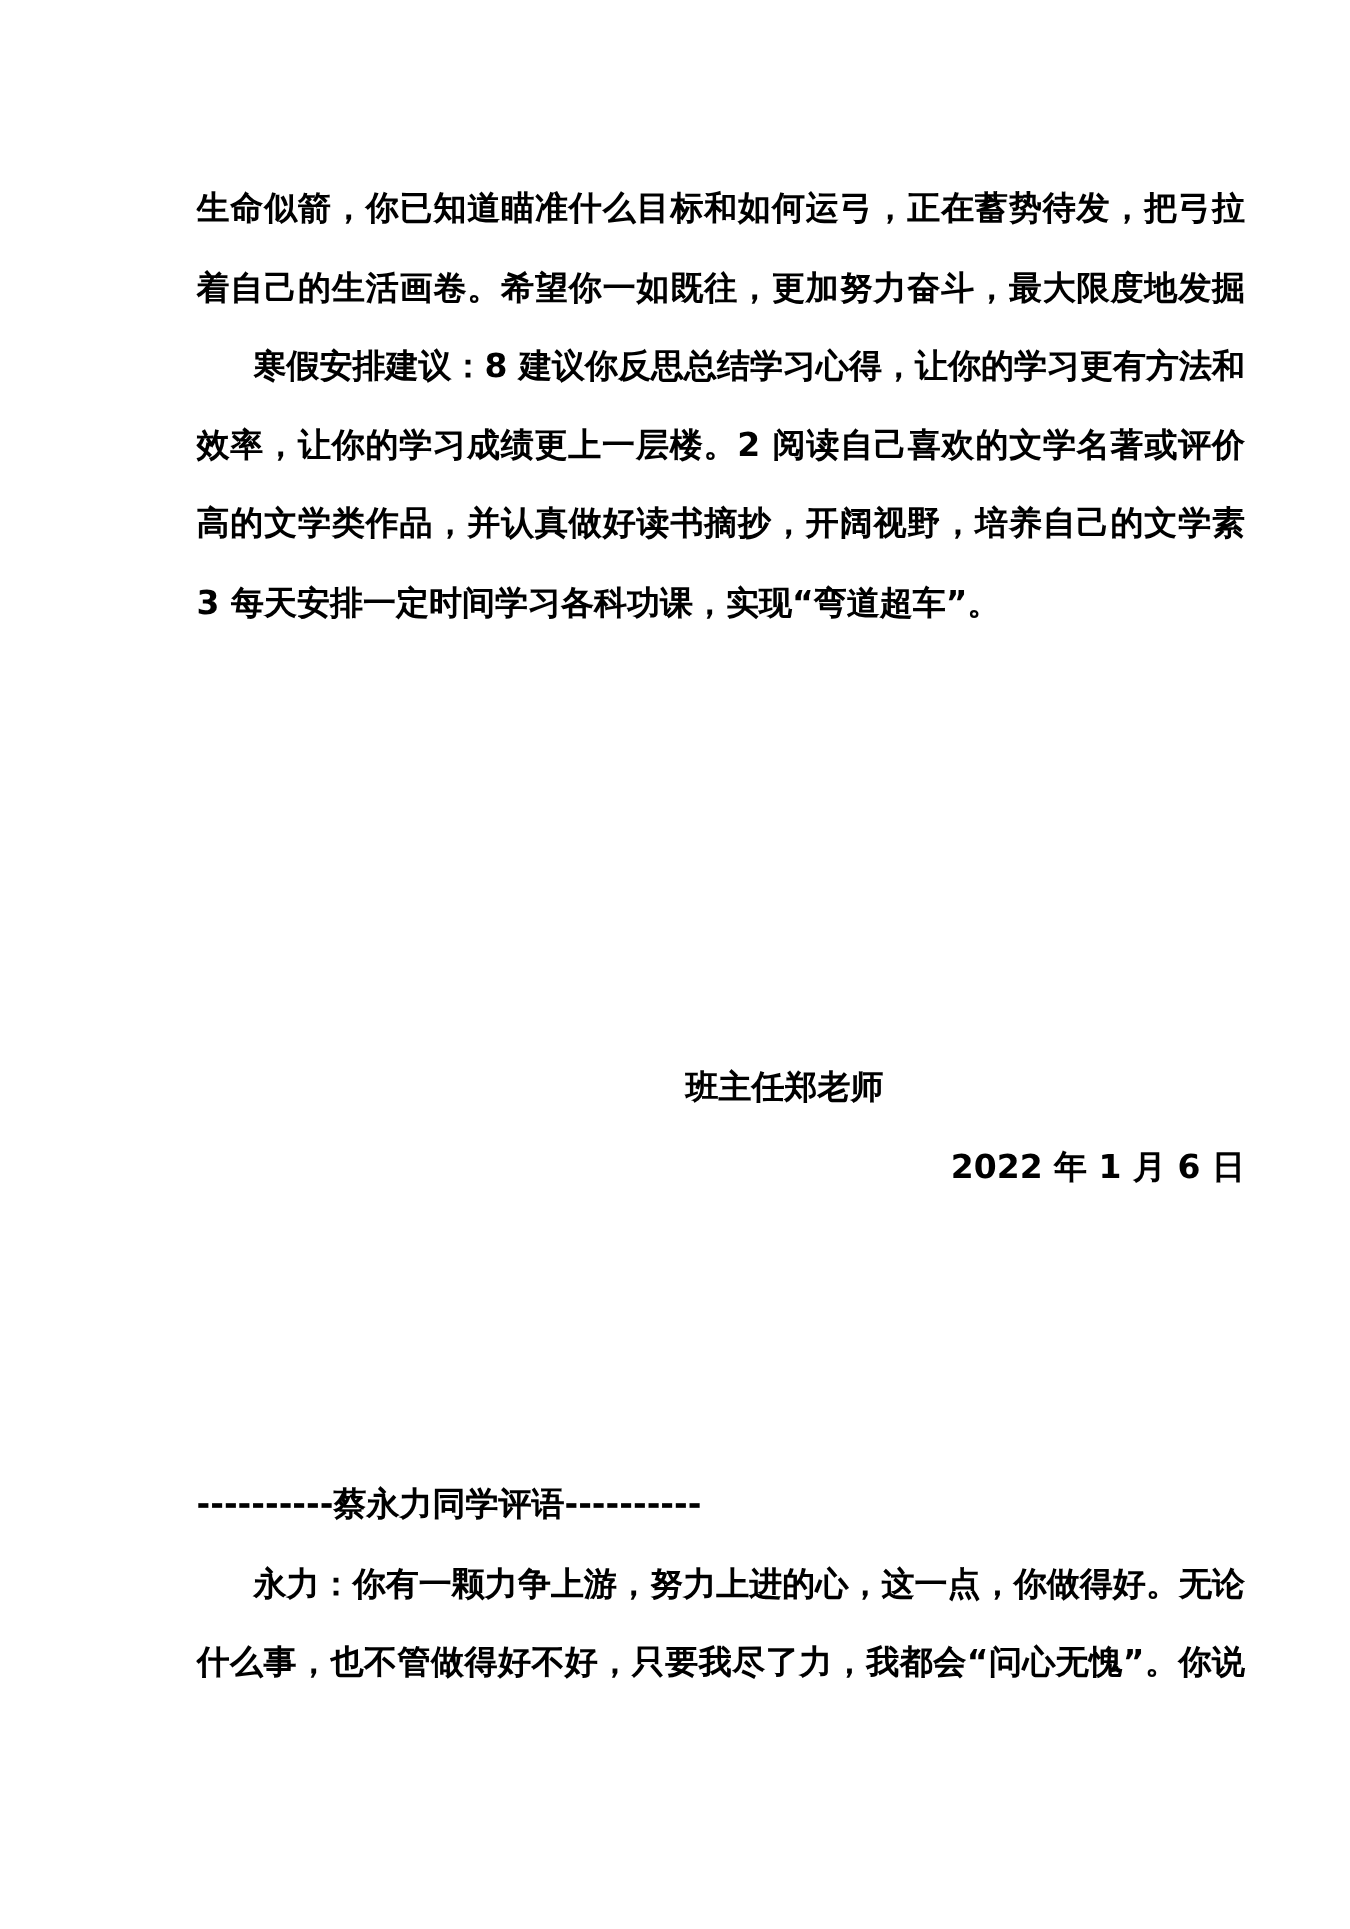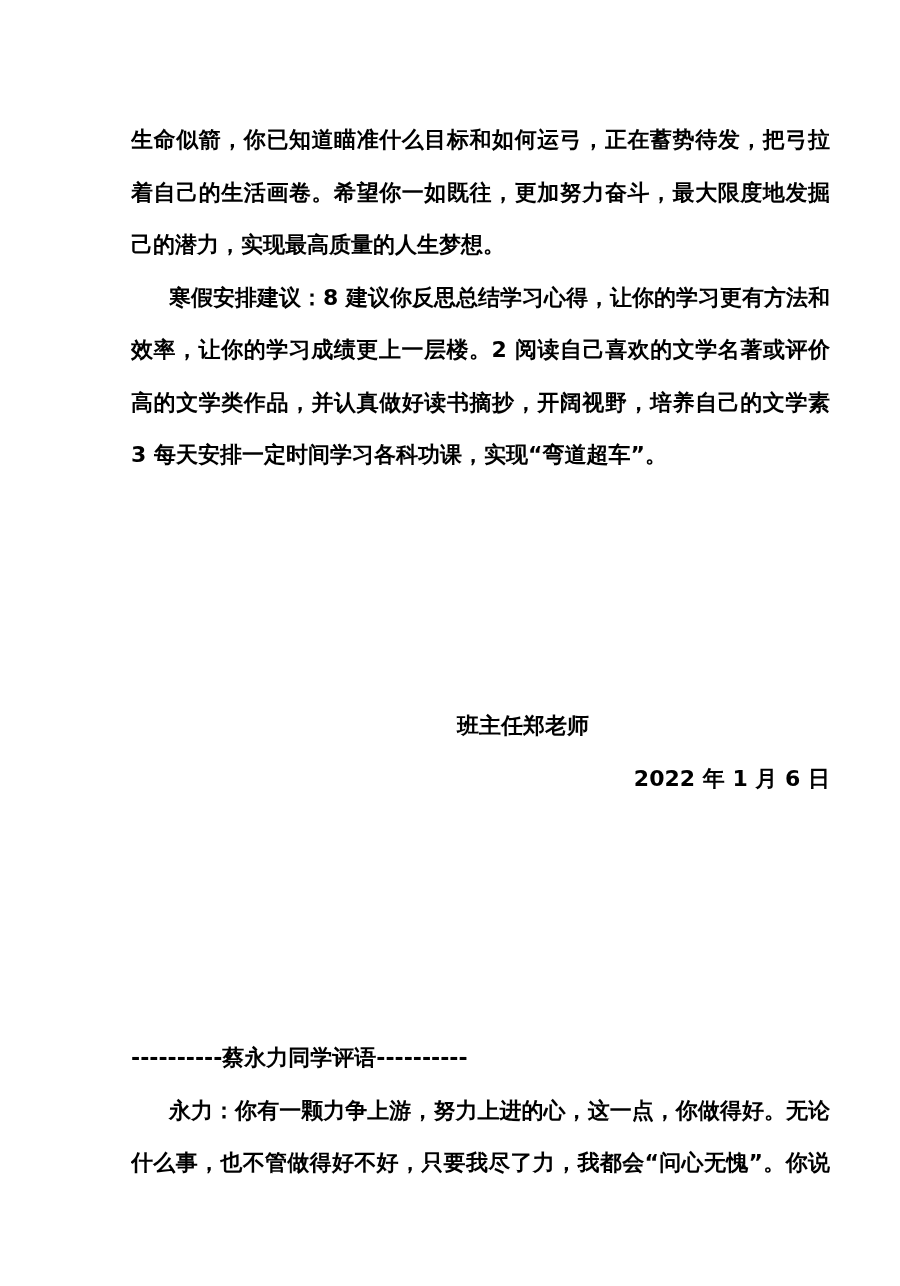--- a/index.html
+++ b/index.html
@@ -23,21 +23,21 @@
     font-size: 22px;
     overflow: hidden;
   }
   .block {
     position: absolute;
     left: 90px;
     width: 740px;
   }
   #main-text  { top: 114px; }
   #signature  { top: 700px; }
-  #comment    { top: 1032px; }
+  #comment    { top: 978px; }
 
   .line {
     height: 52.5px;
     line-height: 52.5px;
     overflow: hidden;
     white-space: normal;
     margin-left: 41px;
   }
   
   .just {
@@ -57,21 +57,20 @@
   .sig-date { padding-left: 312px; text-align: right; }
 </style>
 </head>
 <body>
 
 <div class="page">
 
   <div class="block" id="main-text">
     <div class="line just">生命似箭，你已知道瞄准什么目标和如何运弓，正在蓄势待发，把弓拉满，</div>
     <div class="line just">着自己的生活画卷。希望你一如既往，更加努力奋斗，最大限度地发掘自</div>
-    <div class="line last">己的潜力，实现最高质量的人生梦想。</div>
     <div class="line just indent">寒假安排建议：8 建议你反思总结学习心得，让你的学习更有方法和</div>
     <div class="line just">效率，让你的学习成绩更上一层楼。2 阅读自己喜欢的文学名著或评价较</div>
     <div class="line just">高的文学类作品，并认真做好读书摘抄，开阔视野，培养自己的文学素养。</div>
     <div class="line last">3 每天安排一定时间学习各科功课，实现“弯道超车”。</div>
   </div>
 
   <div class="block" id="signature">
     <div class="line sig-name">班主任郑老师</div>
     <div class="line sig-date">2022 年 1 月 6 日</div>
   </div>

